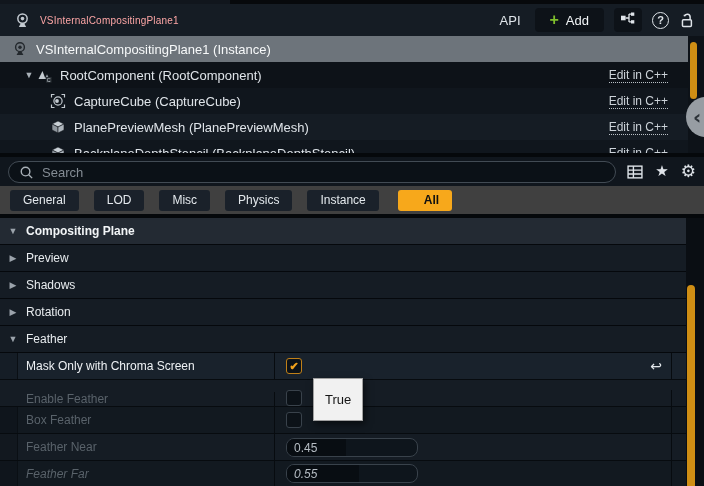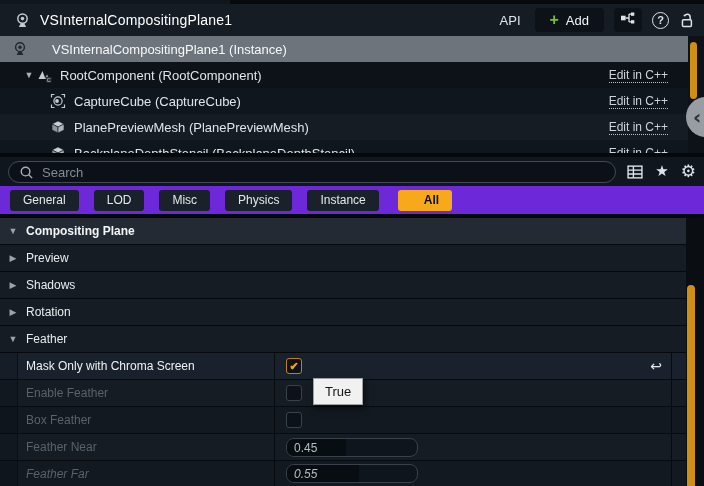--- a/index.html
+++ b/index.html
@@ -8,37 +8,37 @@
     position:relative; width:704px; height:486px; overflow:hidden;
     background:#0d1218; font-family:"Liberation Sans", sans-serif; color:#dfe4e9;
   }
   
   .top-strip { position:absolute; top:0; left:0; width:704px; height:4px; background:#11161d; }
   .top-strip-dark { position:absolute; top:0; left:230px; width:474px; height:4px; background:#07090c; }
   
   .titlebar { position:absolute; top:4px; left:0; width:704px; height:32px; background:#151c24;
     display:flex; align-items:center; padding:0 10px; }
   .titlebar .cam { color:#c3cad1; display:flex; margin:0 9px 0 4px; }
-  .title-text { font-size:14px; color:#ffffff; letter-spacing:.2px; }
+  .title-text { font-size:10px; color:#fca5a5; letter-spacing:.2px; }
   .tb-right { margin-left:auto; display:flex; align-items:center; gap:10px; }
   .api-label { font-size:13px; color:#dfe4e9; margin-right:4px;margin-left:8px; }
   .add-btn { display:flex; align-items:center; gap:7px; background:#0d1218; border-radius:4px;
     height:24px; padding:0 15px; cursor:pointer; }
   .add-plus { color:#7fbe2c; font-size:16px; font-weight:bold; line-height:1; }
   .add-label { font-size:13px; color:#f2f5f7; }
   .bp-btn { background:#0d1218; border-radius:4px; width:28px; height:24px;
     display:flex; align-items:center; justify-content:center; cursor:pointer; }
   .help-btn { width:17px; height:17px; border:1.6px solid #dfe4e9; border-radius:50%;
     display:flex; align-items:center; justify-content:center;
     font-size:11px; font-weight:bold; color:#dfe4e9; cursor:pointer; }
   
   .tree { position:absolute; top:36px; left:0; width:704px; height:117px; overflow:hidden; }
   .t-row { position:absolute; left:0; width:688px; height:26px; display:flex; align-items:center; font-size:13px; }
   .t-row .lbl { color:#dfe4e9; white-space:nowrap; }
-  .t-sel { background:#6d747b;gap:16px; }
+  .t-sel { background:#6d747b; }
   .t-sel .lbl { color:#f7f9fa; }
   .t-arrow { font-size:9px; color:#a9b1b8; width:14px; text-align:center; }
   .edit-link { margin-left:auto; margin-right:20px; font-size:12px; color:#ccd3d9;
     border-bottom:1px dotted #b9c0c6; line-height:14px; cursor:pointer; white-space:nowrap; }
   .t-icon { display:flex; margin-right:8px; }
   .tree-track { position:absolute; top:36px; right:0; width:16px; height:117px; background:#0d1218; }
   .tree-thumb { position:absolute; top:6px; left:2px; width:7px; height:57px;
     border-radius:4px; background:#cf8e14; }
   
   .sep { position:absolute; left:0; width:704px; background:#05080b; }
@@ -47,21 +47,21 @@
     display:flex; align-items:center; }
   .search-box { position:absolute; left:8px; top:4px; width:608px; height:22px;
     border:1px solid #424b54; border-radius:11px; background:#0b1117;
     display:flex; align-items:center; padding:0 10px; }
   .search-ph { font-size:13px; color:#848c94; margin-left:8px; background:transparent;
     border:none; outline:none; width:500px; font-family:"Liberation Sans",sans-serif; }
   .search-ph::placeholder { color:#848c94; }
   .sr-icons { position:absolute; right:8px; top:0; height:29px; display:flex; align-items:center; gap:12px; }
   .uni-icon { font-family:"DejaVu Sans", sans-serif; color:#dfe4e9; line-height:1; }
   
-  .filter-row { position:absolute; top:186px; left:0; width:704px; height:28px; background:#6d28d9;
+  .filter-row { position:absolute; top:186px; left:0; width:704px; height:28px; background:#404040;
     display:flex; align-items:center; padding-left:10px; }
   .chip { height:21px; padding:0 13px; margin-right:15px; background:#1a212a; border-radius:3px;
     font-size:12px; color:#e3e8ec; display:flex; align-items:center; cursor:pointer; white-space:nowrap; }
   .chip.active { background:#f7a81b; color:#101010; font-weight:bold;padding-left:26px; }
   
   .details { position:absolute; top:218px; left:0; width:704px; height:268px; background:#0d1218; }
   .cat-row { position:absolute; left:0; width:686px; height:27px; background:#151c24;
     border-bottom:1px solid #05080c; display:flex; align-items:center; cursor:pointer; }
   .cat-row.main { background:#232a33; }
   .cat-arrow { width:26px; text-align:center; font-size:9px; color:#9ba3ab; }
@@ -87,21 +87,21 @@
   .spin-fill { position:absolute; top:0; left:0; height:100%; background:#080d12; }
   .spin-val { position:absolute; top:0; left:7px; line-height:18px; font-size:12px; color:#b6bdc4; }
   
   .main-track { position:absolute; top:218px; right:0; width:18px; height:268px; background:#0a0e13; }
   .main-thumb { position:absolute; top:285px; left:687px; width:8px; height:201px;
     background:#cf8e14; border-radius:4px 4px 0 0; }
   .edge-chevron { position:absolute; top:97px; right:-22px; width:40px; height:40px; border-radius:50%;
     background:#979da3; display:flex; align-items:center; color:#2c3238; cursor:pointer; z-index:9; }
   .edge-chevron span { font-size:20px; font-weight:bold; margin-left:7px; font-family:"DejaVu Sans",sans-serif; }
   .tooltip { position:absolute; top:378px; left:313px; background:#f1f1f1; border:1px solid #a0a0a0;
-    box-shadow:2px 3px 7px rgba(0,0,0,.55); padding:5px 11px; font-size:13px; color:#151515; z-index:10; }
+    box-shadow:2px 3px 7px rgba(0,0,0,.55); padding:13px 11px; font-size:13px; color:#151515; z-index:10; }
 </style>
 </head>
 <body>
 
 <div class="window">
 
   <div class="top-strip"></div>
   <div class="top-strip-dark"></div>
 
   <div class="titlebar">
@@ -284,21 +284,21 @@
       <div class="p-label">Mask Only with Chroma Screen</div>
       <div class="p-value">
         <div class="checkbox checked">
           <span class="checkmark">✔</span>
         </div>
         <span class="reset-icon uni-icon">↩</span>
       </div>
       <div class="p-reset"></div>
     </div>
 
-    <div class="prop-row" style="top:162px;">
+    <div class="prop-row" style="top:162px;align-items:flex-end;">
       <div class="p-indent"></div>
       <div class="p-label">Enable Feather</div>
       <div class="p-value">
         <div class="checkbox"></div>
       </div>
       <div class="p-reset"></div>
     </div>
 
     <div class="prop-row alt" style="top:189px;">
       <div class="p-indent"></div>

